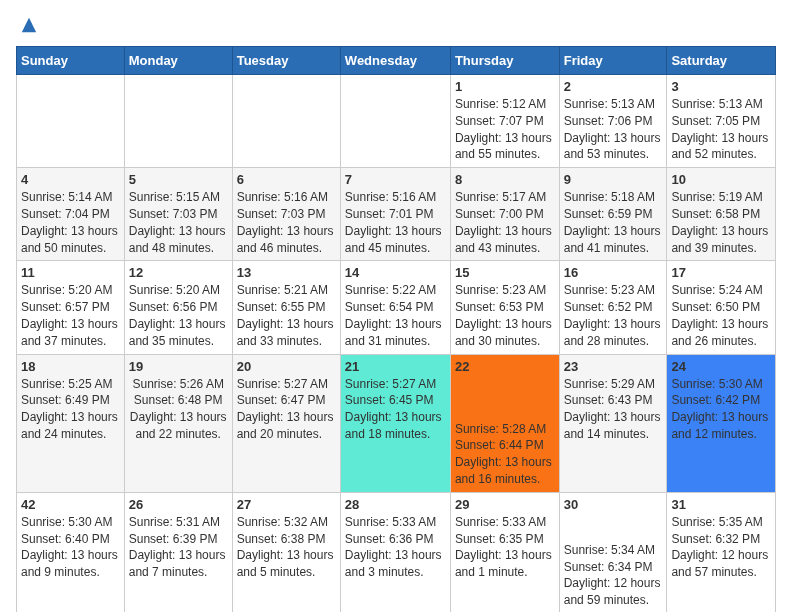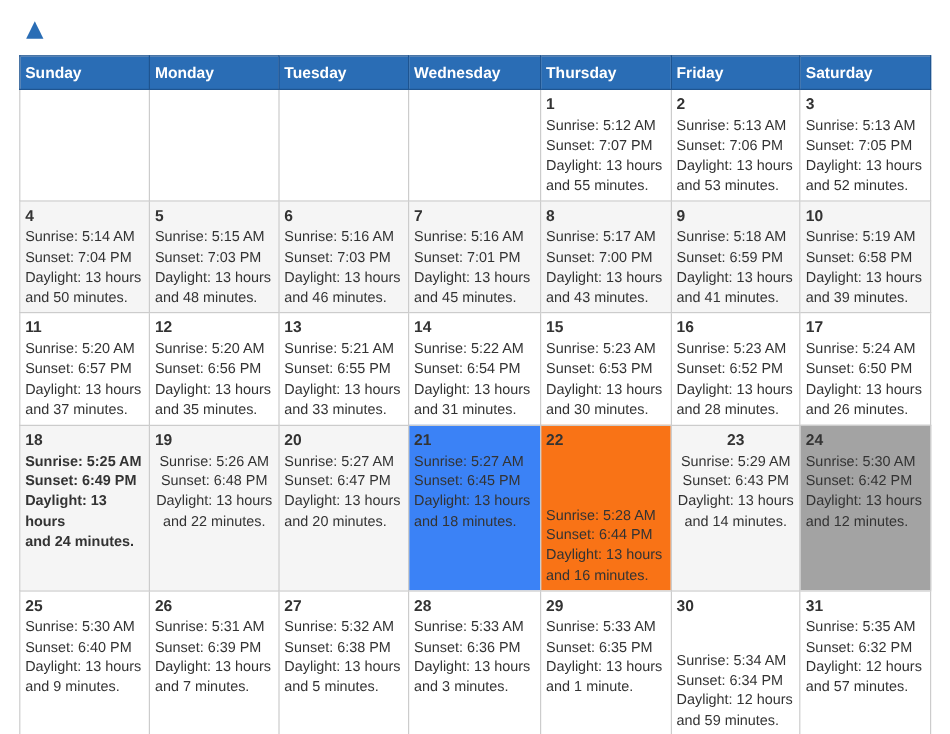--- a/index.html
+++ b/index.html
@@ -253,71 +253,71 @@
           <span class="day-number">17</span>
           <div class="day-info" style="white-space: pre-line;">Sunrise: 5:24 AM
 Sunset: 6:50 PM
 Daylight: 13 hours
 and 26 minutes.</div>
         </td>
       </tr>
       <tr>
         <td style="background: rgb(245, 245, 245);">
           <span class="day-number">18</span>
-          <div class="day-info" style="white-space: pre-line; font-weight: bold;">Sunrise: 5:25 AM
+          <div class="day-info" style="white-space: pre-line;">Sunrise: 5:25 AM
 Sunset: 6:49 PM
 Daylight: 13 hours
 and 24 minutes.</div>
         </td>
         <td style="background: rgb(245, 245, 245);">
           <span class="day-number">19</span>
           <div class="day-info" style="white-space: pre-line; text-align: center;">Sunrise: 5:26 AM
 Sunset: 6:48 PM
 Daylight: 13 hours
 and 22 minutes.</div>
         </td>
         <td style="background: rgb(245, 245, 245);">
           <span class="day-number">20</span>
           <div class="day-info" style="white-space: pre-line;">Sunrise: 5:27 AM
 Sunset: 6:47 PM
 Daylight: 13 hours
 and 20 minutes.</div>
         </td>
-        <td style="background: #3b82f6;">
+        <td style="background: #5eead4;">
           <span class="day-number">21</span>
           <div class="day-info" style="white-space: pre-line;">Sunrise: 5:27 AM
 Sunset: 6:45 PM
 Daylight: 13 hours
 and 18 minutes.</div>
         </td>
         <td style="background: #f97316;">
           <span class="day-number">22</span>
           <div class="day-info" style="white-space: pre-line; margin-top: 47px;">Sunrise: 5:28 AM
 Sunset: 6:44 PM
 Daylight: 13 hours
 and 16 minutes.</div>
         </td>
-        <td style="background: rgb(245, 245, 245); text-align: center;">
+        <td style="background: rgb(245, 245, 245);">
           <span class="day-number">23</span>
           <div class="day-info" style="white-space: pre-line;">Sunrise: 5:29 AM
 Sunset: 6:43 PM
 Daylight: 13 hours
 and 14 minutes.</div>
         </td>
-        <td style="background: #a3a3a3;">
+        <td style="background: #3b82f6;">
           <span class="day-number">24</span>
           <div class="day-info" style="white-space: pre-line;">Sunrise: 5:30 AM
 Sunset: 6:42 PM
 Daylight: 13 hours
 and 12 minutes.</div>
         </td>
       </tr>
       <tr>
         <td>
-          <span class="day-number">25</span>
+          <span class="day-number">42</span>
           <div class="day-info" style="white-space: pre-line;">Sunrise: 5:30 AM
 Sunset: 6:40 PM
 Daylight: 13 hours
 and 9 minutes.</div>
         </td>
         <td>
           <span class="day-number">26</span>
           <div class="day-info" style="white-space: pre-line;">Sunrise: 5:31 AM
 Sunset: 6:39 PM
 Daylight: 13 hours

